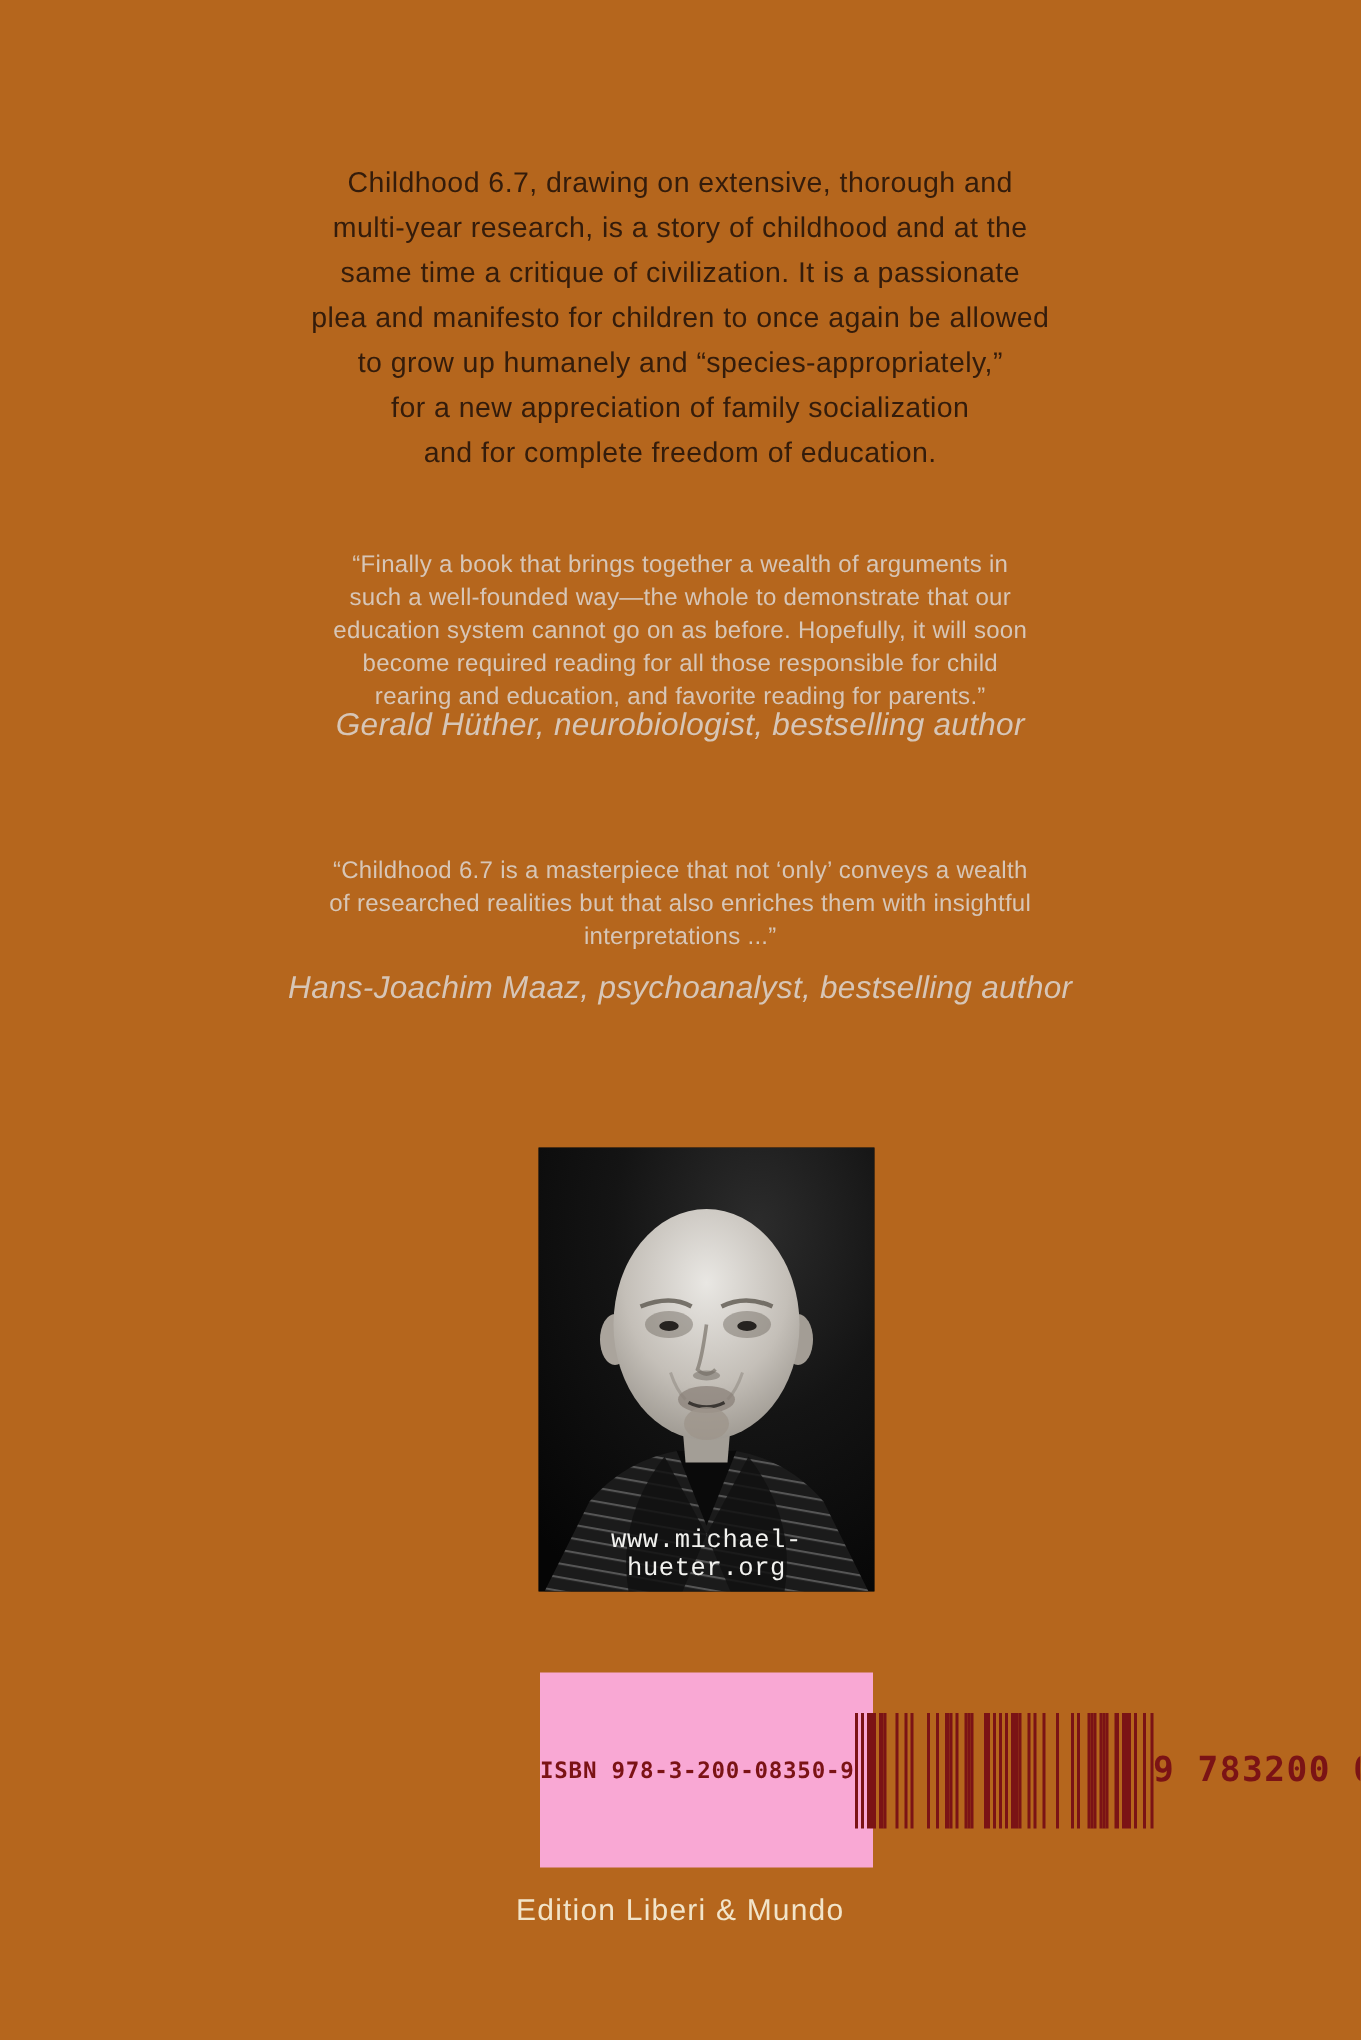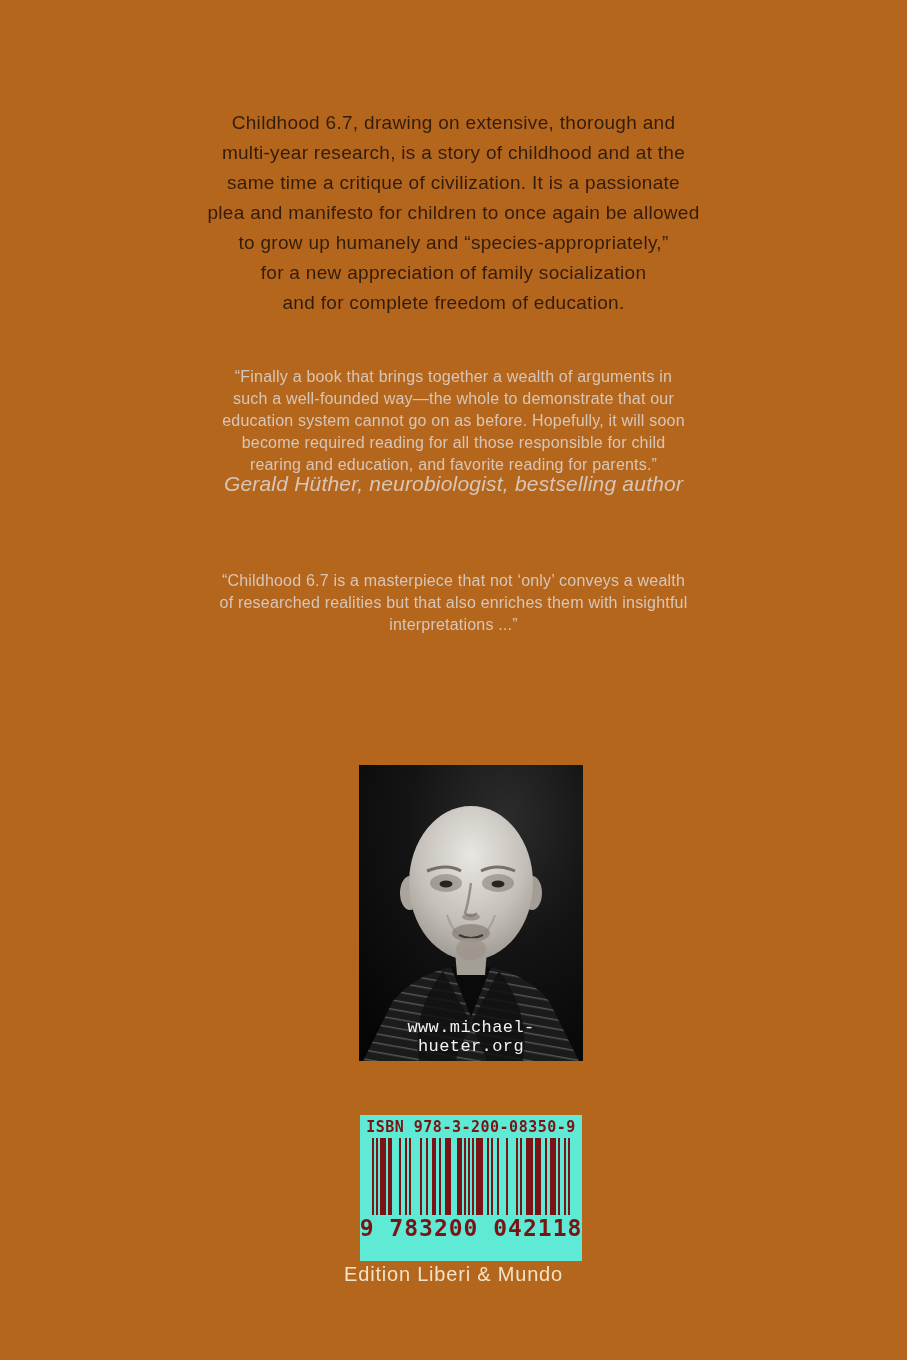--- a/index.html
+++ b/index.html
@@ -46,24 +46,24 @@
   .photo svg{display:block;width:100%;height:100%;}
   .photo-caption{
     position:absolute;left:0;right:0;bottom:5px;
     text-align:center;
     color:#f2f2ef;
     font-size:17px;
     letter-spacing:0.4px;
     font-family:Liberation Mono, monospace;
   }
   .barcode-box{
-    position:absolute;left:360px;top:1115px;width:222px;height:146px;
-    background:#5eead4;
+    position:absolute;left:360px;top:1115px;width:222px;height:130px;
+    background:#f9a8d4;
     box-sizing:border-box;
-    display:flex;flex-direction:column;align-items:center;
+    display:flex;flex-direction:row;align-items:center;
     padding:3px 0 4px;
   }
   .isbn-label{
     font-family:"DejaVu Sans Mono", monospace;
     font-weight:bold;
     font-size:15px;
     letter-spacing:0.5px;
     color:var(--bar,#7b1315);
     white-space:nowrap;
   }
@@ -106,20 +106,21 @@
 education system cannot go on as before. Hopefully, it will soon
 become required reading for all those responsible for child
 rearing and education, and favorite reading for parents.”</div>
 
   <div class="attribution" id="attr1">Gerald Hüther, neurobiologist, bestselling author</div>
 
   <div class="quote" id="quote2">“Childhood 6.7 is a masterpiece that not ‘only’ conveys a wealth
 of researched realities but that also enriches them with insightful
 interpretations ...”</div>
 
+  <div class="attribution" id="attr2">Hans-Joachim Maaz, psychoanalyst, bestselling author</div>
 
   <div class="photo">
     <svg viewBox="0 0 224 296" aria-hidden="true">
       <defs>
         <radialGradient id="bgGrad" cx="65%" cy="18%" r="95%">
           <stop offset="0%" stop-color="#2c2c2c"></stop>
           <stop offset="45%" stop-color="#141414"></stop>
           <stop offset="100%" stop-color="#050505"></stop>
         </radialGradient>
         <radialGradient id="headGrad" cx="50%" cy="32%" r="80%">

